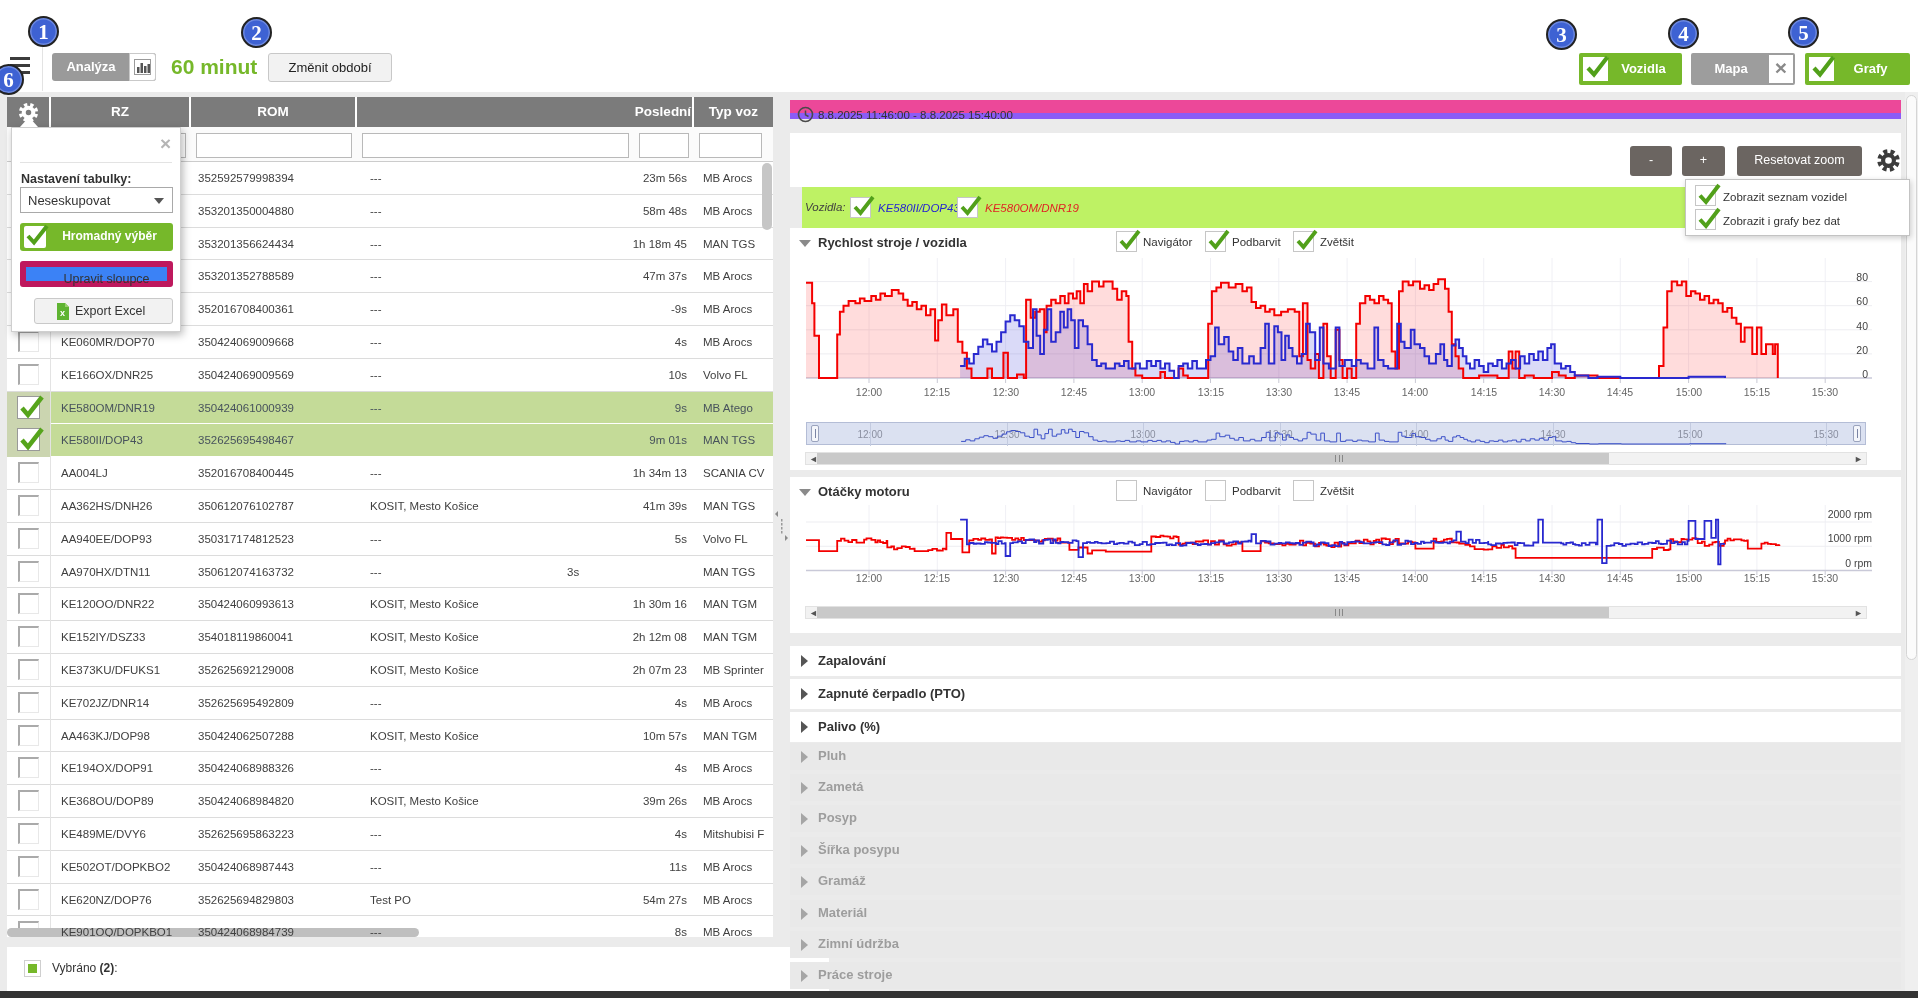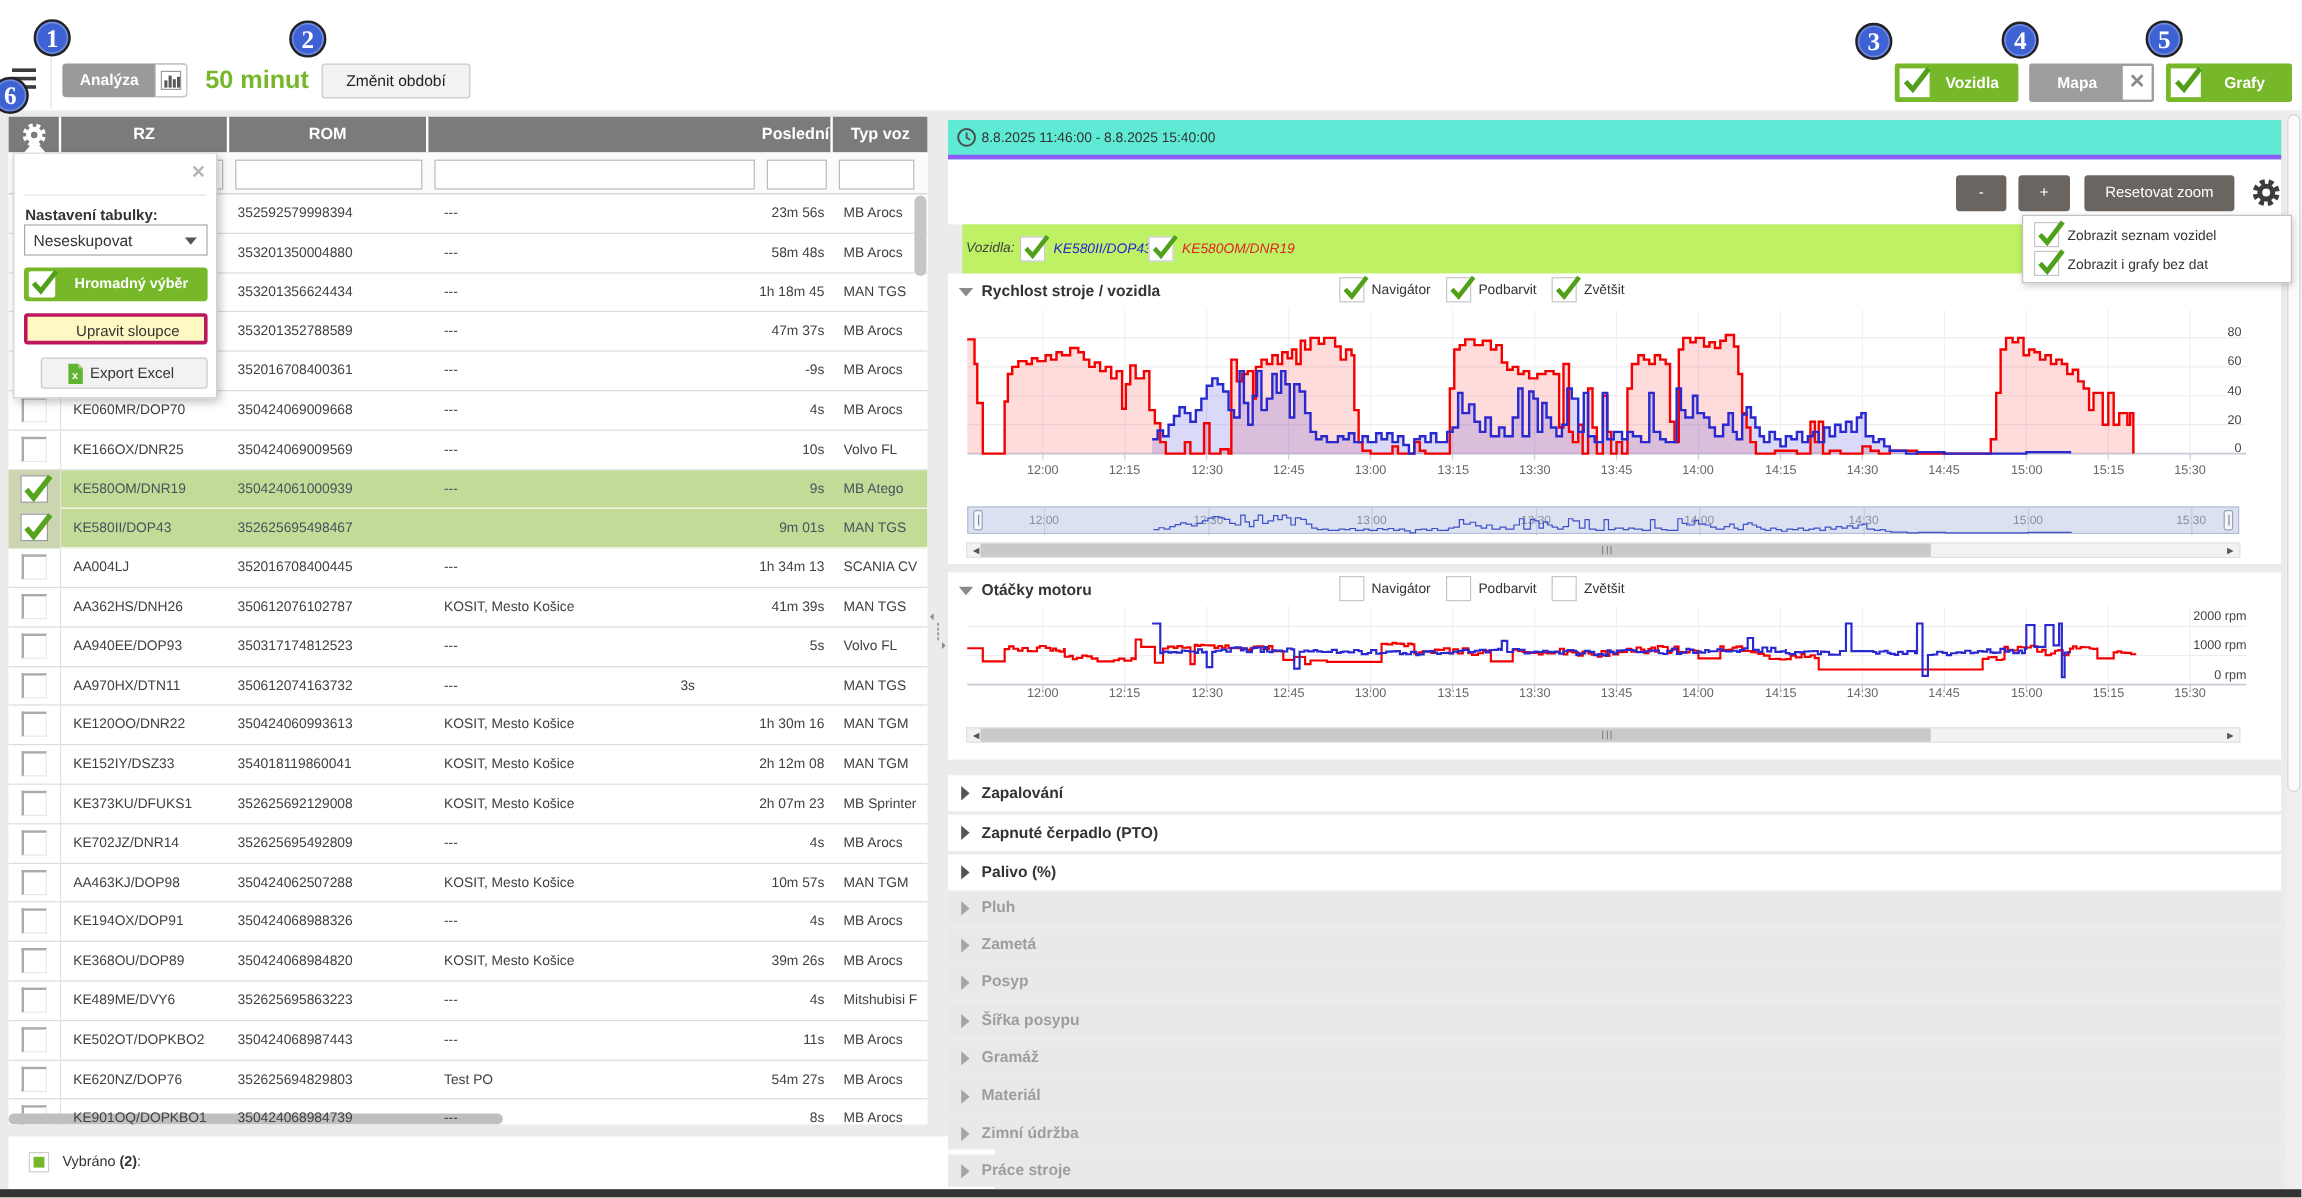--- a/index.html
+++ b/index.html
@@ -50,27 +50,27 @@
 #popup { position:absolute; left:11px; top:127px; width:170px; height:205px; background:#fff; border:1px solid #cfcfcf; box-shadow:2px 3px 8px rgba(0,0,0,.28); z-index:40; }
 #popup .close { position:absolute; right:9px; top:5px; font-size:19px; font-weight:bold; color:#b5b5b5; }
 #popup .sep { position:absolute; left:8px; top:34px; width:152px; height:1px; background:#e3e3e3; }
 #popup .title { position:absolute; left:9px; top:44px; font-size:12.5px; font-weight:bold; color:#333; }
 #popup .select { position:absolute; left:8px; top:59px; width:153px; height:26px; border:1px solid #a9a9a9; background:#fff; }
 #popup .select .st { position:absolute; left:7px; top:5px; font-size:13px; color:#333; }
 #popup .select .arr { position:absolute; right:8px; top:10px; width:0; height:0; border-left:5px solid transparent; border-right:5px solid transparent; border-top:6px solid #555; }
 #popup .gbtn { position:absolute; left:8px; top:95px; width:153px; height:28px; background:#76b82a; border-radius:3px; }
 #popup .gbtn .wb { position:absolute; left:4px; top:3px; width:22px; height:22px; background:#fff; border-radius:2px; }
 #popup .gbtn .gt { position:absolute; left:26px; right:0; top:0; height:42px; color:#fff; font-weight:bold; font-size:12px; text-align:center; line-height:27px; }
-#popup .btn2 { position:absolute; left:8px; top:133px; width:153px; height:26px; background:#fef9c3; border:3px solid #be185d; border-radius:3px; font-size:12.5px; color:#333; text-align:center; line-height:24px;padding-left:20px; }
+#popup .btn2 { position:absolute; left:8px; top:133px; width:153px; height:26px; background:#3b82f6; border:6px solid #be185d; border-radius:3px; font-size:12.5px; color:#333; text-align:center; line-height:24px;padding-left:20px; }
 #popup .btn3 { position:absolute; left:22px; top:170px; width:139px; height:26px; background:#f2f2f2; border:1px solid #c9c9c9; border-radius:3px; }
 #popup .btn3 .xt { position:absolute; left:40px; top:5px; font-size:12.5px; color:#333; }
 #notch { position:absolute; left:20px; top:117px; width:0; height:0; border-left:9px solid transparent; border-right:9px solid transparent; border-bottom:10px solid #fff; z-index:41; }
 
 
-#datecard { position:absolute; left:790px; top:100px; width:1111px; height:33px; background:#5eead4; border-bottom:4px solid #8b5cf6; }
+#datecard { position:absolute; left:790px; top:100px; width:1111px; height:19px; background:#ec4899; border-bottom:6px solid #8b5cf6; }
 #datecard .t { position:absolute; left:28px; top:9px; font-size:11.5px; color:#333; }
 #toolbar { position:absolute; left:790px; top:133px; width:1111px; height:54px; background:#fff; }
 .dbtn { position:absolute; top:13px; height:30px; background:#6b6561; border-radius:3px; color:#fff; font-size:12.5px; text-align:center; line-height:29px; }
 #grayband { position:absolute; left:802px; top:187px; width:1111px; height:41px; background:#bef264;font-style:italic; }
 .cb { position:absolute; width:21px; height:21px; background:#fff; border:1px solid #c6c6c6; }
 .cb svg { position:absolute; left:1px; top:-4px; overflow:visible; }
 #gearpop { position:absolute; left:1685px; top:179px; width:225px; height:57px; background:#fff; border:1px solid #c3c3c3; box-shadow:1px 2px 6px rgba(0,0,0,.2); z-index:45; }
 
 #card1 { position:absolute; left:790px; top:228px; width:1111px; height:242px; background:#fff; }
 #card2 { position:absolute; left:790px; top:477px; width:1111px; height:156px; background:#fff; }
@@ -110,21 +110,21 @@
 <div id="btn-analyza">
     <div class="lbl">Analýza</div>
     <div class="ic"><svg width="25" height="26" viewBox="0 0 25 26">
         <rect x="4.5" y="5.5" width="16" height="15" fill="none" stroke="#9a9a9a" stroke-width="1"></rect>
         <rect x="7" y="13" width="2.5" height="6" fill="#555"></rect>
         <rect x="10.5" y="9" width="2.5" height="10" fill="#555"></rect>
         <rect x="14" y="12" width="2.5" height="7" fill="#555"></rect>
         <rect x="17.5" y="10" width="2.5" height="9" fill="#555"></rect>
       </svg></div>
   </div>
-<div id="txt-60m">50 minut</div>
+<div id="txt-60m">60 minut</div>
 <div id="btn-zmenit">Změnit období</div>
 
 <div class="topbtn" style="left:1579px;width:103px;background:#76b82a;border:2px solid #76b82a;">
   <div class="check">
       <svg width="27" height="27" viewBox="0 0 27 27" style="position:absolute;left:0px;top:-3px;">
         <path d="M5 14 L11 20.5 L24.5 3" fill="none" stroke="#51a01a" stroke-width="4.2"></path>
       </svg>
     </div>
   <div class="txt">Vozidla</div>
 </div>

